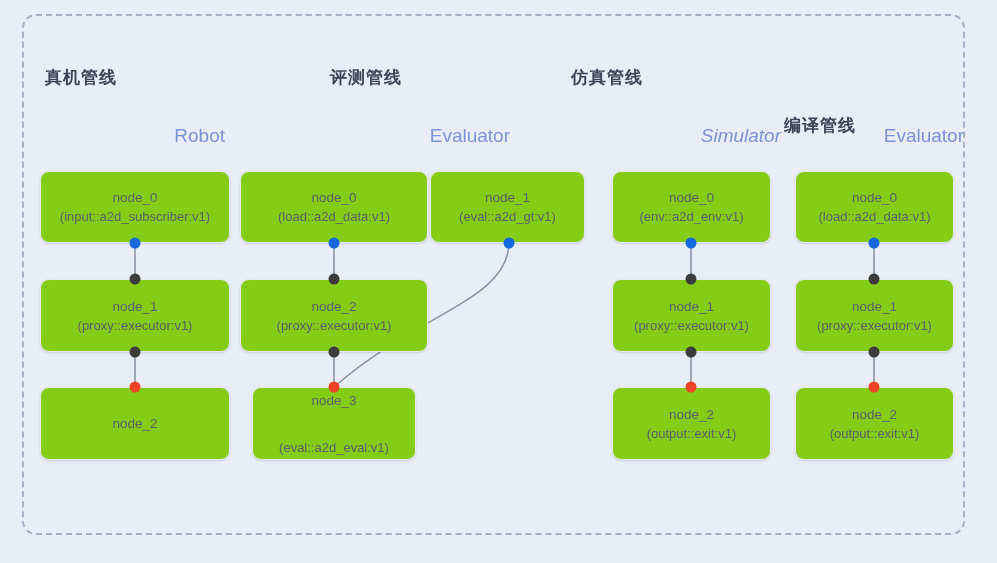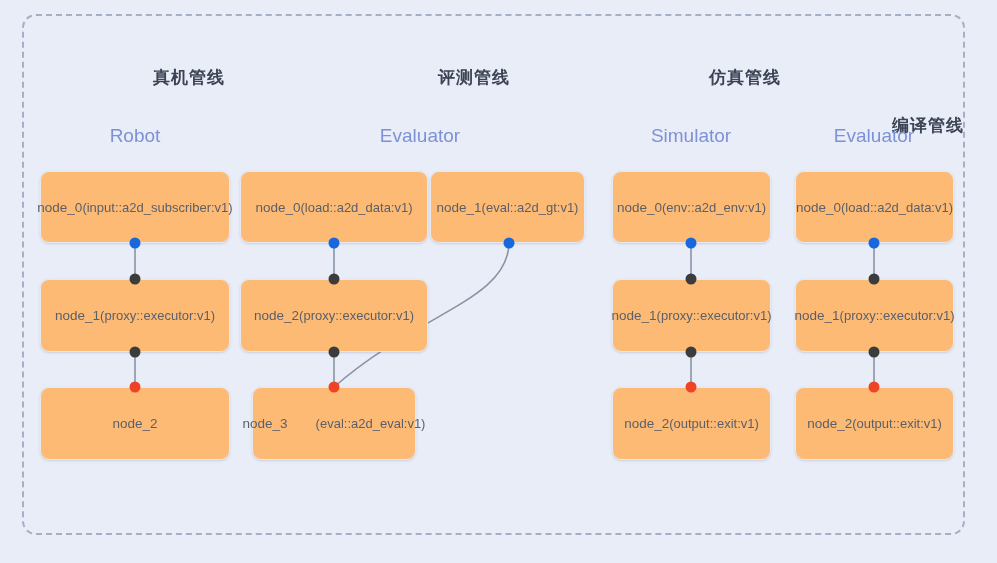--- a/index.html
+++ b/index.html
@@ -21,43 +21,44 @@
     border-radius:14px;
     box-sizing:border-box;
     background:transparent;
   }
   .edges-svg{
     position:absolute;left:0;top:0;width:997px;height:563px;
     pointer-events:none;
   }
   .col-title{
     position:absolute;
-    text-align:right;
+    text-align:left;
     color:#3b4354;
     font-size:17px;
     font-weight:bold;
     letter-spacing:1px;
     white-space:nowrap;
   }
   .col-sub{
     position:absolute;
-    text-align:center;
+    text-align:right;
     color:#7d91d6;
     font-size:19px;
     font-weight:normal;
     white-space:nowrap;
   }
   .node{
     position:absolute;
-    background:#fdba74;
+    background:#84cc16;
     border:1px solid #e6e9ef;
     border-radius:9px;
     box-shadow:0 1px 3px rgba(40,50,80,0.10), 0 1px 1px rgba(40,50,80,0.05);
     box-sizing:border-box;
     display:flex;
+    flex-direction:column;
     align-items:center;
     justify-content:center;
     z-index:3;
   }
   .node-title{
     color:#5a5f6a;
     font-size:13.5px;
     line-height:19px;
     white-space:nowrap;
   }
@@ -140,22 +141,22 @@
     <div class="node-title">node_3</div>
     <div class="node-sub">(eval::a2d_eval:v1)</div>
   </div>
 
   <div class="port port-blue" style="left:334px;top:243px;"></div>
   <div class="port port-blue" style="left:509px;top:243px;"></div>
   <div class="port port-black" style="left:334px;top:279px;"></div>
   <div class="port port-black" style="left:334px;top:352px;"></div>
   <div class="port port-red" style="left:334px;top:387px;"></div>
 
-  <div class="col-title" style="left:601px;top:66px;width:180px;">仿真管线</div>
-  <div class="col-sub" style="left:601px;top:125px;width:180px;">Simulator</div>
+  <div class="col-title" style="left:571px;top:66px;width:180px;">仿真管线</div>
+  <div class="col-sub" style="left:601px;top:125px;width:180px;font-style:italic;">Simulator</div>
 
   <div class="node" style="left:612px;top:171px;width:159px;height:72px;">
     <div class="node-title">node_0</div>
     <div class="node-sub">(env::a2d_env:v1)</div>
   </div>
   <div class="node" style="left:612px;top:279px;width:159px;height:73px;">
     <div class="node-title">node_1</div>
     <div class="node-sub">(proxy::executor:v1)</div>
   </div>
   <div class="node" style="left:612px;top:387px;width:159px;height:73px;">

